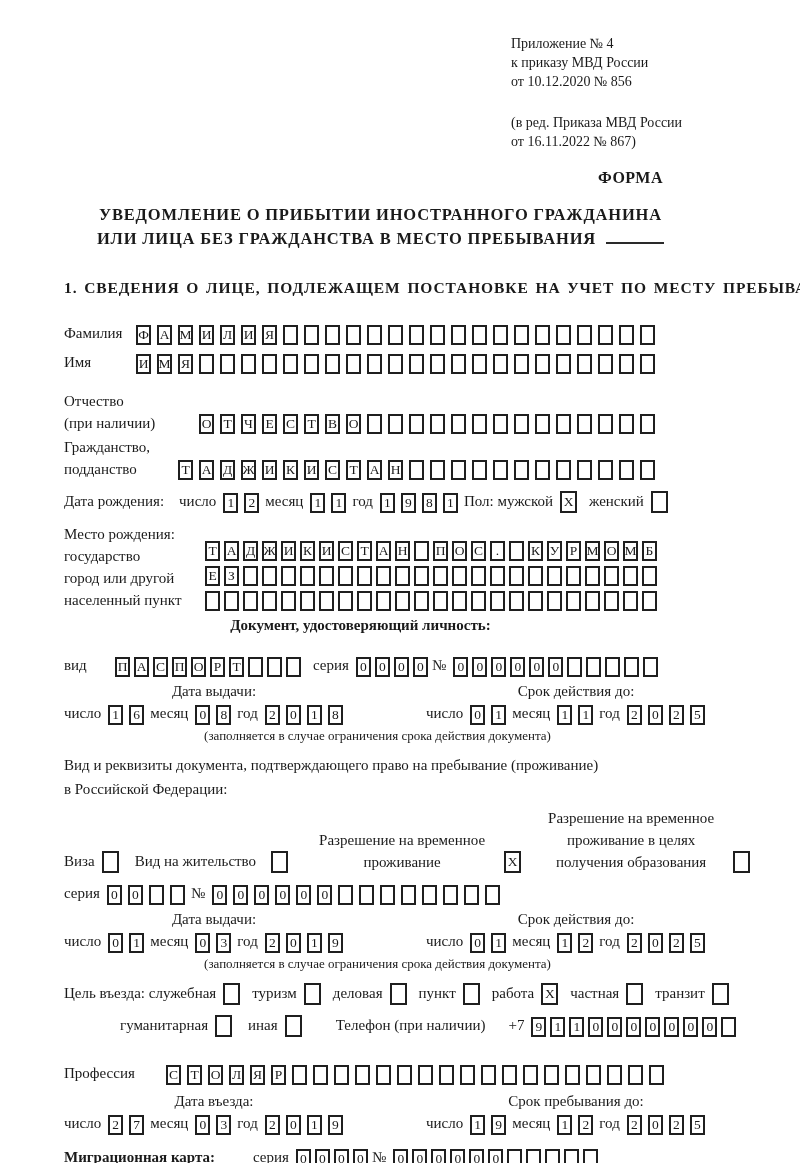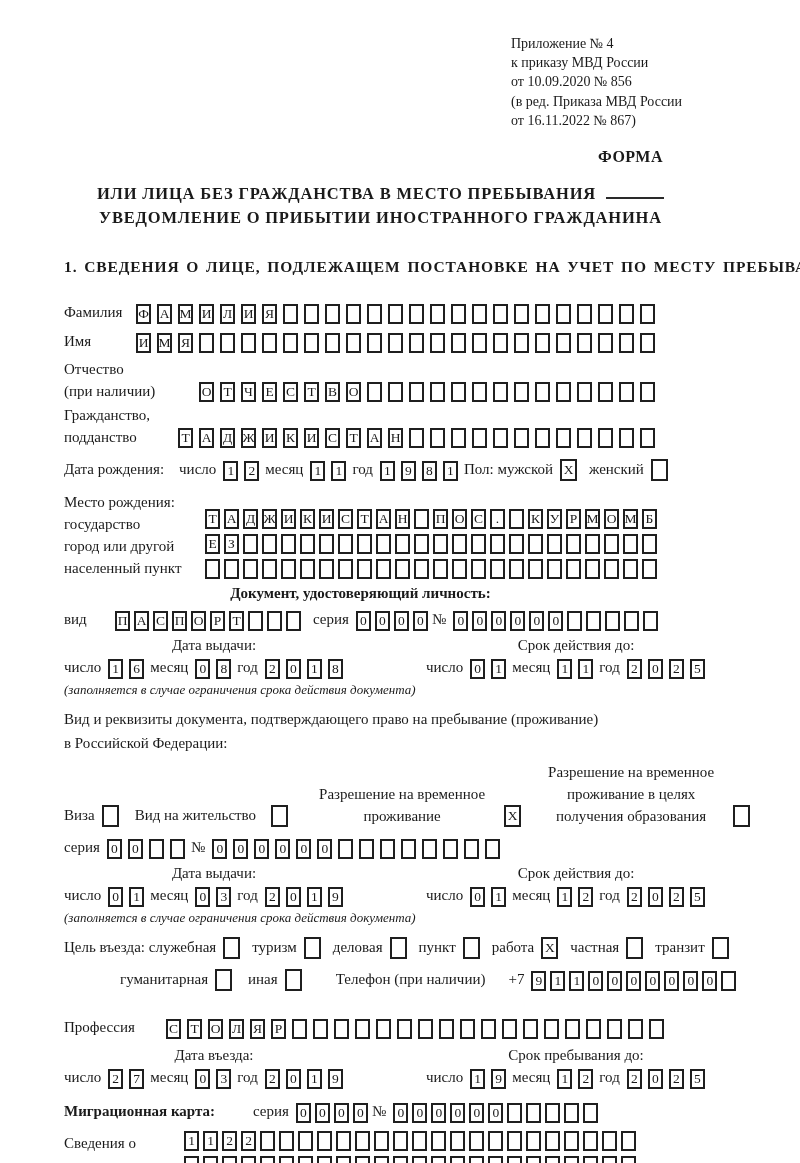--- a/index.html
+++ b/index.html
@@ -7,21 +7,21 @@
   html,body { margin:0; padding:0; }
   body {
     width:800px; height:1163px;
     background:#ffffff; color:#1a1a1a;
     font-family:"Liberation Serif","DejaVu Serif",serif;
     overflow:hidden;
   }
   .page { width:725px; height:1163px; padding:34px 28px 4px 64px; position:relative;border-radius:27px; }
 
   .hdr-note { margin-left:auto; width:186px; font-size:14px; line-height:19px; }
-  .hdr-note .gap { margin-top:1px; }
+  .hdr-note .gap { margin-top:22px; }
   .forma { text-align:right; padding-right:34px; font-weight:bold; font-size:16px; margin-top:18px; letter-spacing:0.5px; }
 
   .title { text-align:center; font-weight:bold; font-size:16.5px; line-height:24px; margin-top:16px; letter-spacing:0.8px; }
   .blankline { display:inline-block; width:58px; border-bottom:2px solid #2a2a2a; height:14px; margin-left:10px; }
 
   .sec { margin-top:28px; font-weight:bold; font-size:15.5px; letter-spacing:0.9px; word-spacing:2px; white-space:nowrap; }
 
   .row { display:flex; align-items:flex-end; white-space:nowrap; }
   .lbl { font-size:15px; line-height:24px; margin-right:7px; }
   .lbl2 { display:flex; flex-direction:column; flex-shrink:0; }
@@ -44,50 +44,50 @@
   .w114 { width:114px; flex-shrink:0; }
   .w135 { width:135px; flex-shrink:0; }
   .w141 { width:141px; flex-shrink:0; }
   .w120 { width:120px; flex-shrink:0; }
   .w152 { width:152px; flex-shrink:0;font-weight:bold; }
   .ml8  { margin-left:8px; }
   .ml12 { margin-left:12px; }
   .ml16 { margin-left:16px; }
   .ml30 { margin-left:30px; }
 
-  .doc-hdr { text-align:center; font-weight:bold; font-size:15px; margin-top:6px; margin-bottom:5px; padding-right:40px; }
+  .doc-hdr { text-align:center; font-weight:bold; font-size:15px; margin-top:6px; margin-bottom:19px; padding-right:40px; }
 
   .dates { display:flex; margin-top:4px; }
   .datecol { width:362px; flex-shrink:0; }
   .datehead { width:300px; text-align:center; font-size:15px; line-height:20px; }
-  .note { text-align:left; font-size:13px; line-height:18px; margin-top:2px; padding-right:6px;font-style:italic; }
+  .note { text-align:center; font-size:13px; line-height:18px; margin-top:2px; padding-right:6px; }
 
   .para { font-size:15px; line-height:24px; margin-top:8px; }
 
   .wraplbl { display:inline-block; width:188px; text-align:center; font-size:15px; line-height:22px; white-space:normal; flex-shrink:0; margin-right:8px; }
 </style>
 </head>
 <body>
 
 <div class="page">
 
   <div class="hdr-note">
     <div>Приложение № 4</div>
     <div>к приказу МВД России</div>
-    <div>от 10.09.2020 № 856</div>
+    <div>от 10.12.2020 № 856</div>
     <div class="gap">(в ред. Приказа МВД России</div>
     <div>от 16.11.2022 № 867)</div>
   </div>
   <div class="forma">ФОРМА</div>
 
   <div class="title">
+    <div>УВЕДОМЛЕНИЕ О ПРИБЫТИИ ИНОСТРАННОГО ГРАЖДАНИНА</div>
     <div>
       <span>ИЛИ ЛИЦА БЕЗ ГРАЖДАНСТВА В МЕСТО ПРЕБЫВАНИЯ</span><span class="blankline"></span>
     </div>
-    <div>УВЕДОМЛЕНИЕ О ПРИБЫТИИ ИНОСТРАННОГО ГРАЖДАНИНА</div>
   </div>
 
   <div class="sec">1. СВЕДЕНИЯ О ЛИЦЕ, ПОДЛЕЖАЩЕМ ПОСТАНОВКЕ НА УЧЕТ ПО МЕСТУ ПРЕБЫВАНИЯ</div>
 
   <div class="row" style="margin-top:24px">
     <span class="lbl w65">Фамилия</span>
     <span class="cells wide">
         <span class="cell">Ф</span>
         <span class="cell">А</span>
         <span class="cell">М</span>
@@ -140,21 +140,21 @@
         <span class="cell"></span>
         <span class="cell"></span>
         <span class="cell"></span>
         <span class="cell"></span>
         <span class="cell"></span>
         <span class="cell"></span>
         <span class="cell"></span>
       </span>
   </div>
 
-  <div class="row" style="margin-top:5px">
+  <div class="row" style="margin-top:16px">
     <span class="lbl2 w135">
       <span class="lline">Отчество</span>
       <span class="lline">(при наличии)</span>
     </span>
     <span class="cells wide">
         <span class="cell">О</span>
         <span class="cell">Т</span>
         <span class="cell">Ч</span>
         <span class="cell">Е</span>
         <span class="cell">С</span>

